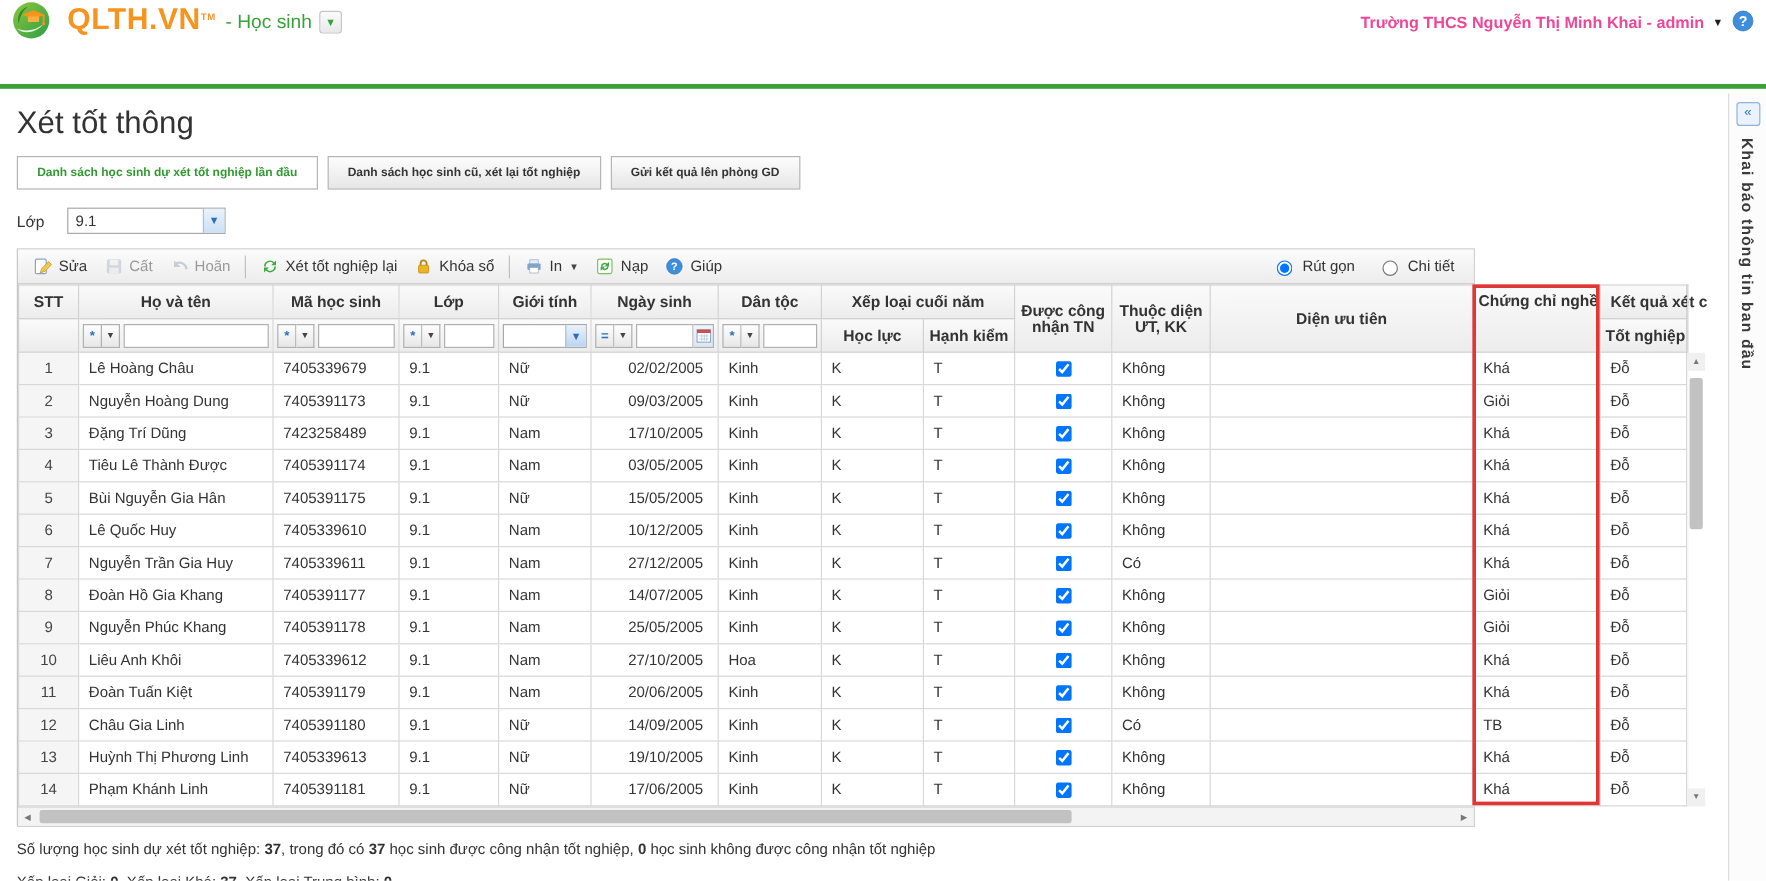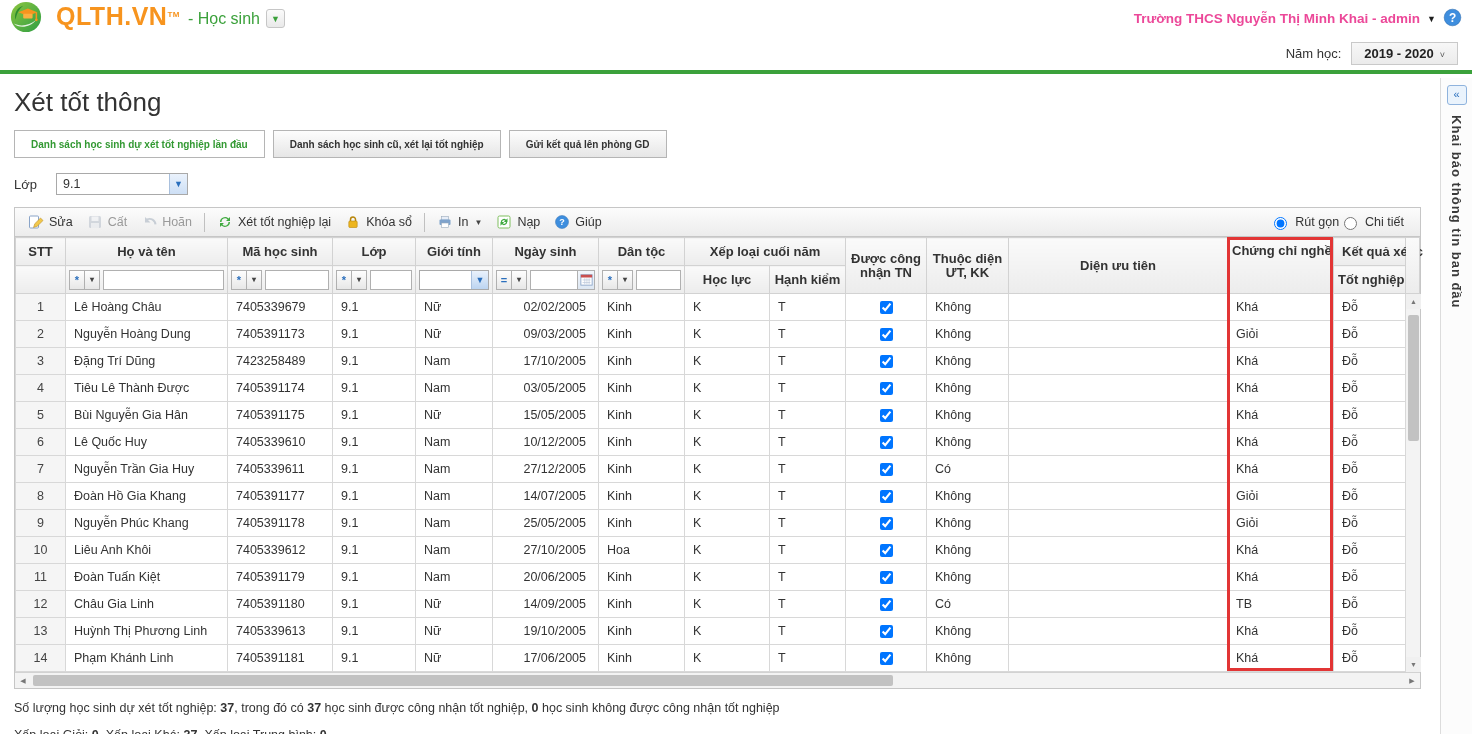--- a/index.html
+++ b/index.html
@@ -42,29 +42,29 @@
     font-size:10px; font-weight:bold; color:#333; cursor:pointer; font-family:inherit; }
   .btn.primary { background:#fff; color:#339933; }
   .class-row { display:flex; align-items:center; margin:0 14px 12px; }
   .class-label { width:42px; }
   .select { width:132px; height:22px; border:1px solid #a9a9a9; display:flex; align-items:center; background:#fff; cursor:pointer; }
   .select .sel-val { flex:1; padding-left:6px; font-size:12.5px; }
   .select .sel-btn { width:18px; height:20px; background:linear-gradient(#eaf2fc,#cddff5); border-left:1px solid #a9c0dd;
     color:#2a6fbd; font-size:9px; display:flex; align-items:center; justify-content:center; }
 
   
-  .grid-wrap { margin:0 14px; width:1407px; border:1px solid #c6c6c6; background:#fff; }
+  .grid-wrap { margin:0 14px; width:1215px; border:1px solid #c6c6c6; background:#fff; }
   .toolbar { height:29px; background:linear-gradient(#fcfcfc,#ececec); border-bottom:1px solid #c6c6c6;
     display:flex; align-items:center; padding:0 6px; }
   .tb-btn { display:flex; align-items:center; gap:5px; padding:3px 7px; font-size:12.5px; color:#333; cursor:pointer; white-space:nowrap; }
   .tb-btn.disabled { color:#9a9a9a; cursor:default; }
   .tb-btn.disabled svg { opacity:.45; filter:grayscale(60%); }
   .tb-btn .dd-caret { font-size:8px; color:#444; margin-left:1px; }
   .tb-sep { width:1px; height:19px; background:#c0c0c0; margin:0 5px; }
-  .tb-right { margin-left:auto; display:flex; align-items:center; padding-right:10px; font-size:12.5px; }
+  .tb-right { margin-left:auto; display:flex; align-items:center; gap:18px; padding-right:10px; font-size:12.5px; }
   .tb-right label { display:flex; align-items:center; gap:5px; cursor:pointer; }
 
   
   .table-zone { position:relative; display:flex; }
   table { border-collapse:collapse; table-layout:fixed; width:1390px; }
   th { background:linear-gradient(#fafafa,#ececec); border:1px solid #d2d2d2; font-weight:bold;
     font-size:13px; color:#333; height:28px; padding:0 4px; white-space:nowrap; overflow:hidden; }
   th.wrap { white-space:normal; line-height:14px; }
   th.top-text { vertical-align:top; padding-top:5px; }
   th.group-kq { overflow:visible; position:relative; }
@@ -152,24 +152,20 @@
     <span>
       <svg width="19" height="19" viewBox="0 0 16 16">
           <circle cx="8" cy="8" r="7" fill="#3E8EDE" stroke="#2f6eb0" stroke-width="0.5"></circle>
           <text x="8" y="11.5" font-size="10" font-weight="bold" fill="#fff" text-anchor="middle" font-family="Liberation Sans, sans-serif">?</text>
         </svg>
     </span>
   </div>
 </div>
 
 <div class="navrow">
-  <div class="year-area">
-    <span class="year-label">Năm học:</span>
-    <button class="year-btn"><span>2019 - 2020</span><span class="caret">˅</span></button>
-  </div>
 </div>
 
 <div class="main">
   <div class="page-title">Xét tốt thông</div>
 
   <div class="actions">
       <button class="btn primary">Danh sách học sinh dự xét tốt nghiệp lần đầu</button>
       <button class="btn">Danh sách học sinh cũ, xét lại tốt nghiệp</button>
       <button class="btn">Gửi kết quả lên phòng GD</button>
     </div>

